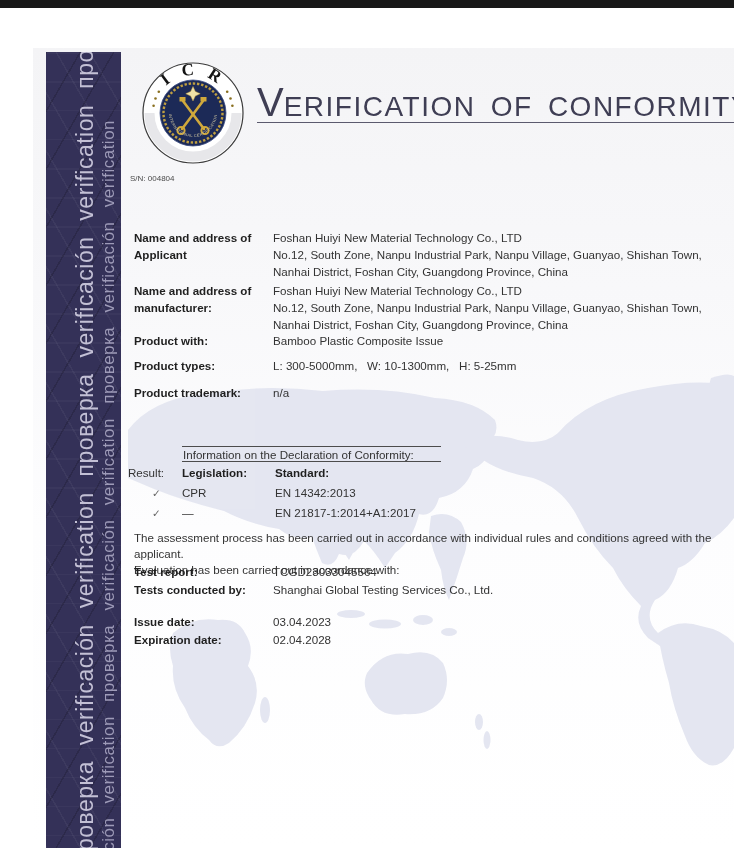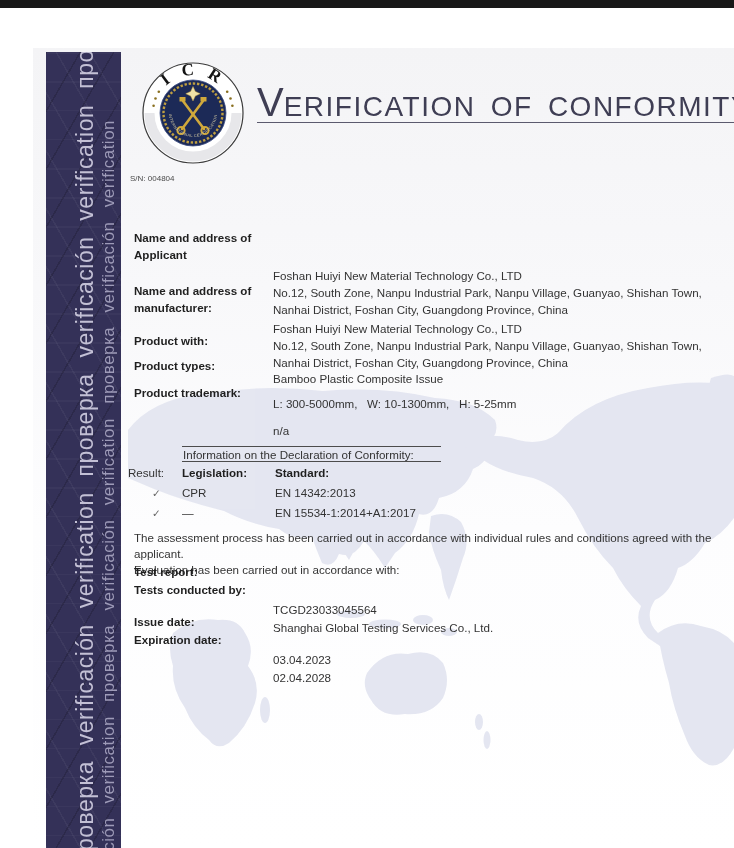--- a/index.html
+++ b/index.html
@@ -26,21 +26,21 @@
   .title{position:absolute;left:224px;top:34px;white-space:nowrap;z-index:1;color:#3f3e54;}
   .title .big{font-size:40px;line-height:1;}
   .title .small{font-size:28px;letter-spacing:1.5px;word-spacing:6px;}
   .title-rule{position:absolute;left:224px;right:0;top:74px;height:1px;background:#5b5a6e;z-index:1;}
   .sn{position:absolute;left:97px;top:126px;font-size:8px;color:#4a4a4a;z-index:1;}
   .docno{position:absolute;left:239px;top:129px;font-size:17px;color:#1d1d1d;z-index:1;}
   .docno b{font-weight:700;}
   
   .row{position:absolute;left:101px;z-index:1;font-size:11.6px;line-height:16.8px;color:#333;}
   .lbl{position:absolute;left:0;top:0;width:136px;font-weight:700;color:#1f1f1f;white-space:pre-line;}
-  .val{position:absolute;left:139px;top:0;width:450px;white-space:pre-wrap;margin-top:38px;}
+  .val{position:absolute;left:139px;top:0;width:450px;white-space:pre-wrap;}
   .plain{position:absolute;left:101px;z-index:1;font-size:11.6px;line-height:16px;color:#333;white-space:pre-line;}
   
   .tbl-title{position:absolute;left:150px;top:400px;z-index:1;font-size:11.6px;color:#333;}
   .tbl-line{position:absolute;left:149px;width:259px;height:1px;background:#4c4c4c;z-index:1;}
   .cell{position:absolute;z-index:1;font-size:11.6px;color:#333;white-space:nowrap;}
   .cell.bold{font-weight:700;color:#1f1f1f;}
   .check{color:#666;font-size:10.5px;}
 </style>
 </head>
 <body>
@@ -157,21 +157,21 @@
   <div class="cell" style="left:95px;top:418px">Result:</div>
   <div class="cell bold" style="left:149px;top:418px">Legislation:</div>
   <div class="cell bold" style="left:242px;top:418px">Standard:</div>
 
   <div class="cell check" style="left:119px;top:439px">✓</div>
   <div class="cell" style="left:149px;top:438px">CPR</div>
   <div class="cell" style="left:242px;top:438px">EN 14342:2013</div>
 
   <div class="cell check" style="left:119px;top:459px">✓</div>
   <div class="cell" style="left:149px;top:458px">—</div>
-  <div class="cell" style="left:242px;top:458px">EN 15534-1:2014+A1:2017</div>
+  <div class="cell" style="left:242px;top:458px">EN 21817-1:2014+A1:2017</div>
 
   <div class="plain" style="top:482px;width:600px">The assessment process has been carried out in accordance with individual rules and conditions agreed with the applicant.
 Evaluation has been carried out in accordance with:</div>
 
   <div class="row" style="top:516px">
     <div class="lbl">Test report:</div>
     <div class="val">TCGD23033045564</div>
   </div>
   <div class="row" style="top:534px">
     <div class="lbl">Tests conducted by:</div>

